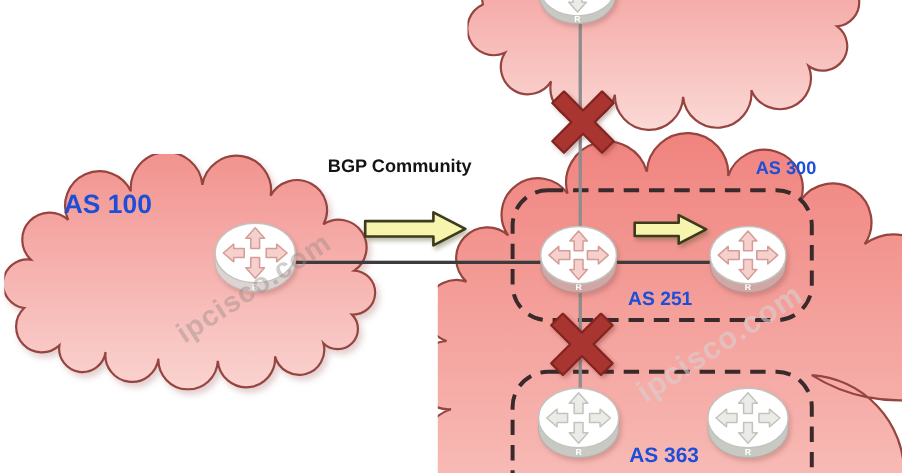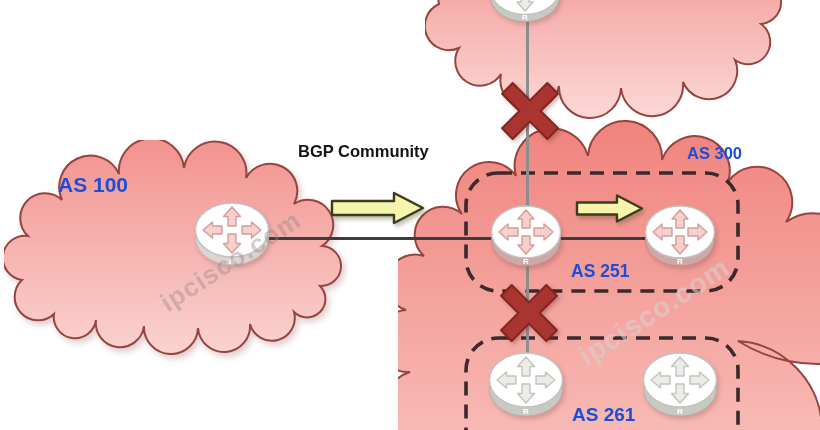--- a/index.html
+++ b/index.html
@@ -29,21 +29,21 @@
   .router.light .arrows polygon{fill:#f6d0cd;stroke:#d49d98;stroke-width:1.4;stroke-linejoin:round;}
   .r-label{fill:#ffffff;font-size:8px;font-weight:bold;text-anchor:middle;font-family:"Liberation Sans",sans-serif;}
   
   .xmark{position:absolute;z-index:5;filter:drop-shadow(2px 2px 2px rgba(100,30,30,0.35));}
   .xmark path{fill:#a93530;stroke:#832420;stroke-width:2;stroke-linejoin:round;}
   
   .flow{position:absolute;z-index:6;filter:drop-shadow(2px 3px 2px rgba(90,90,40,0.4));}
   .flow polygon{fill:#f7f4ad;stroke:#3d3a1d;stroke-width:2.4;stroke-linejoin:round;}
   
   .aslabel{position:absolute;z-index:6;font-weight:bold;color:#1d4ed8;white-space:nowrap;}
-  #lbl-as100{left:58px;top:173px;font-size:21px;}
+  #lbl-as100{left:58px;top:173px;font-size:24px;}
   #lbl-as300{left:687px;top:144px;font-size:16.5px;}
   #lbl-as301{left:571px;top:261px;font-size:17.5px;}
   #lbl-as302{left:572px;top:404px;font-size:19px;}
   .annotation{position:absolute;left:298px;top:141px;width:172px;z-index:6;
     font-weight:bold;font-size:16.5px;line-height:21px;color:#141414;text-align:left;}
   
   .wm{position:absolute;z-index:8;font-weight:bold;letter-spacing:1px;white-space:nowrap;pointer-events:none;}
   #wm1{left:150px;top:246px;font-size:26px;color:rgba(150,138,138,0.42);transform:rotate(-33deg);}
   #wm2{left:568px;top:296px;font-size:28px;color:rgba(215,208,208,0.6);transform:rotate(-33deg);}
 </style>
@@ -194,21 +194,21 @@
   <svg class="flow" style="left:330px;top:190px;" width="96" height="36" viewBox="0 0 96 36">
     <polygon points="2,11 64,11 64,3 93,18 64,33 64,25 2,25"></polygon>
   </svg>
   <svg class="flow" style="left:575px;top:193px;" width="70" height="31" viewBox="0 0 70 31">
     <polygon points="2,9.5 42,9.5 42,2.5 67,15.5 42,28.5 42,21.5 2,21.5"></polygon>
   </svg>
 
   <div class="aslabel" id="lbl-as100">AS 100</div>
   <div class="aslabel" id="lbl-as300">AS 300</div>
   <div class="aslabel" id="lbl-as301">AS 251</div>
-  <div class="aslabel" id="lbl-as302">AS 261</div>
+  <div class="aslabel" id="lbl-as302">AS 363</div>
 
   <div class="annotation">
     <div>BGP Community</div>
   </div>
 
   <div class="wm" id="wm1">ipcisco.com</div>
   <div class="wm" id="wm2">ipcisco.com</div>
 
 </div>
 

